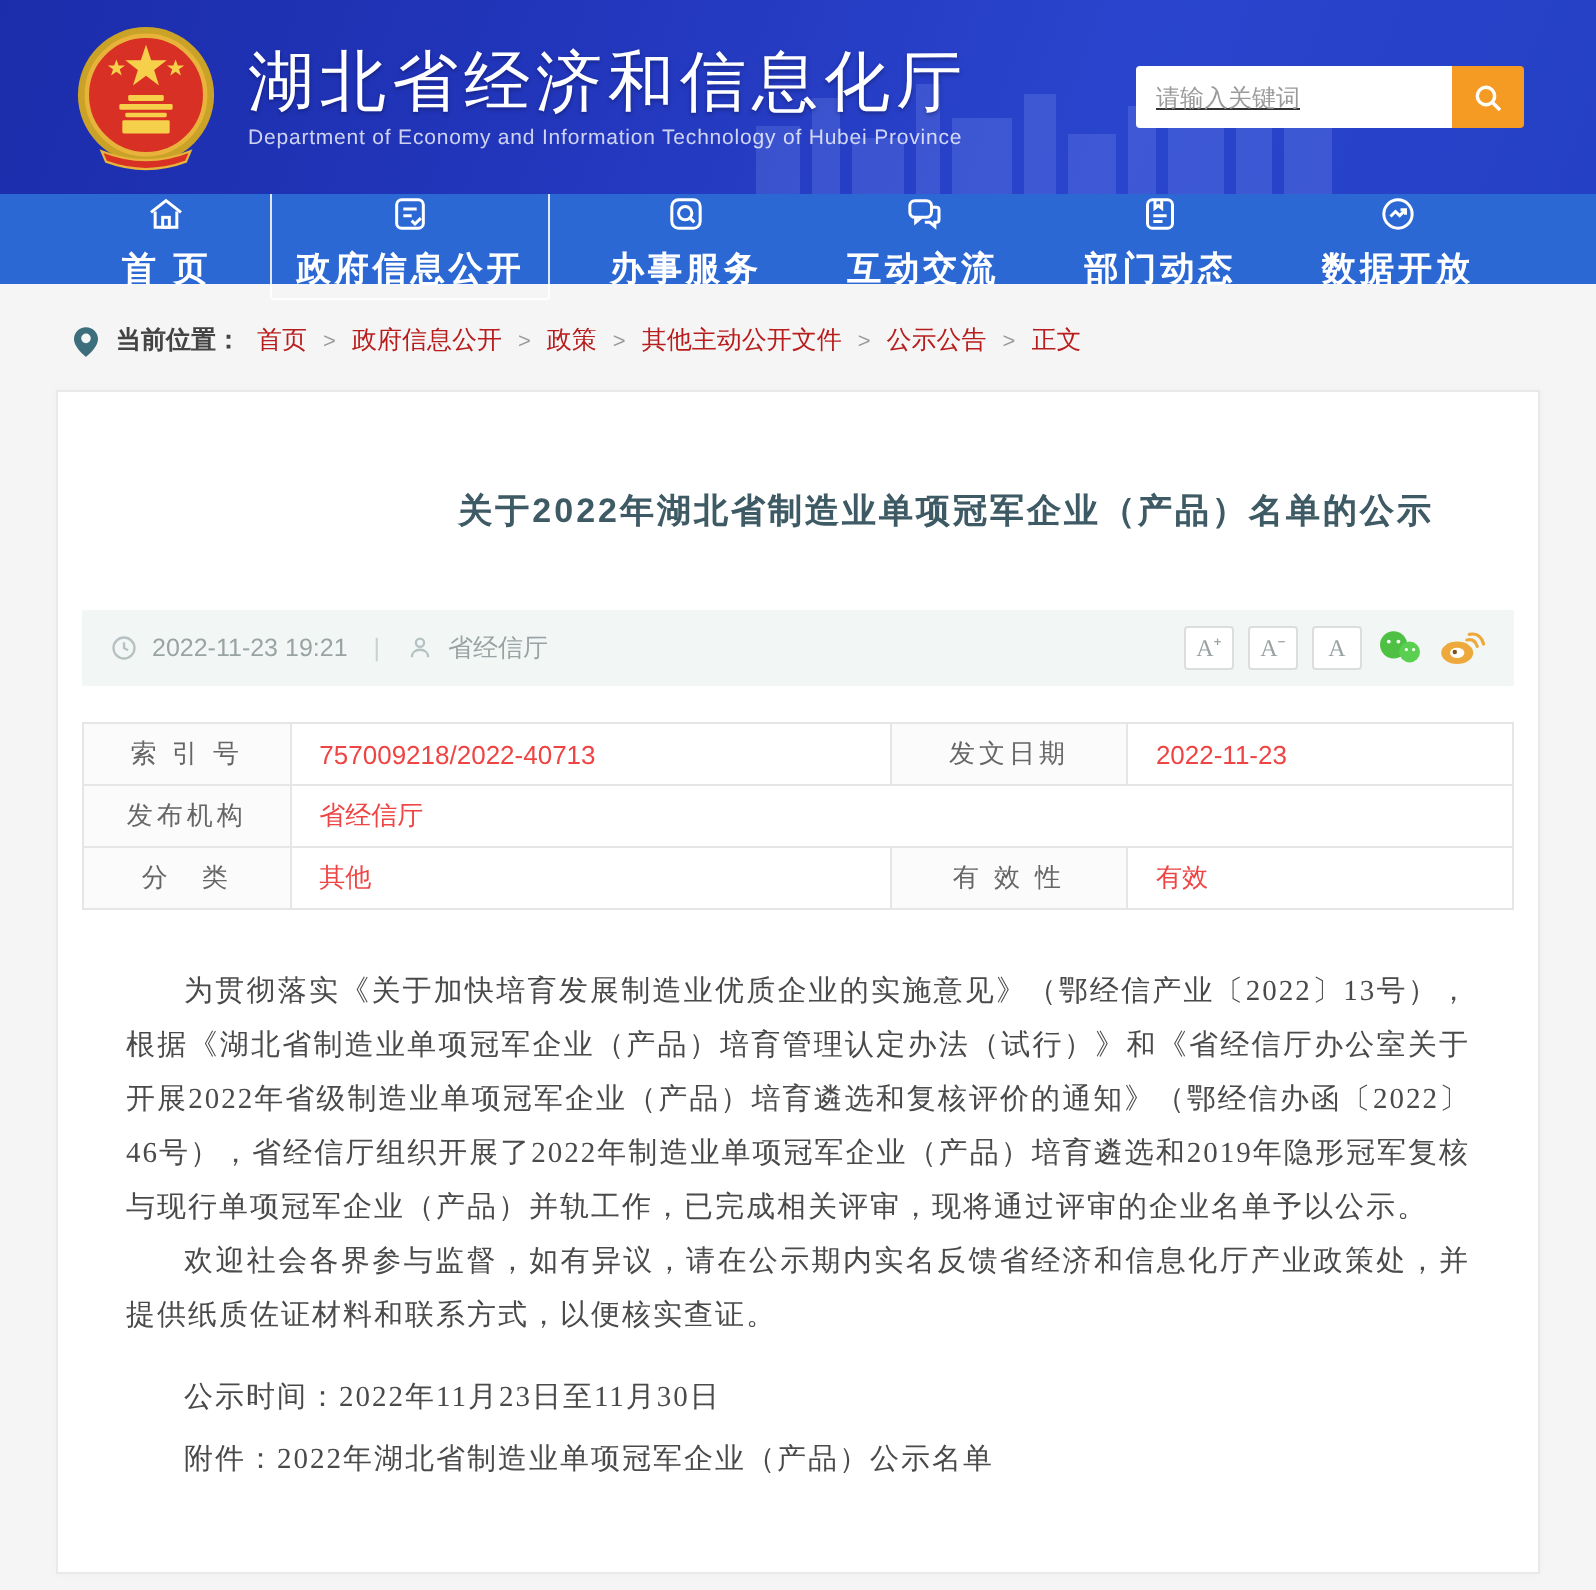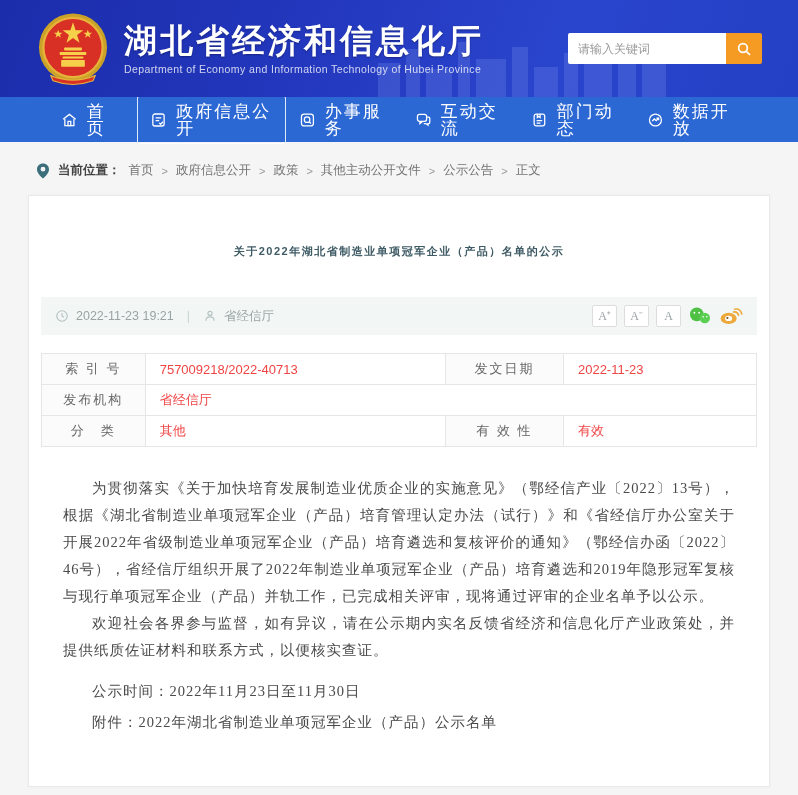--- a/index.html
+++ b/index.html
@@ -14,65 +14,66 @@
     position:relative; height:97px;
     background:linear-gradient(110deg,#1b2daa 0%,#2236bc 35%,#2a45cd 70%,#2440c4 100%);
     overflow:hidden;
   }
   .skyline { position:absolute; bottom:0; right:0; width:420px; height:60px; opacity:.18; display:flex; align-items:flex-end; gap:6px; }
   .skyline i { display:block; background:#9fb6ff; }
   .header-inner { position:relative; display:flex; align-items:center; height:100%; padding:0 36px; }
   .emblem { width:74px; height:78px; flex:0 0 auto; margin-right:14px; }
   .brand-block { flex:1; }
   .site-title {
-    color:#fff; font-size:33px; font-weight:bold; letter-spacing:3px;
+    color:#fff; font-size:33px; font-weight:normal; letter-spacing:3px;
     text-shadow:0 1px 2px rgba(0,0,30,.35); line-height:1.15;
   }
   .site-subtitle { color:rgba(255,255,255,.78); font-size:10.5px; letter-spacing:.4px; margin-top:4px; }
-  .search-wrap { display:flex; align-items:flex-start; margin-left:6px; }
+  .search-wrap { display:flex; align-items:flex-start; margin-left:6px;text-decoration:underline; }
   .search-input {
     width:158px; height:31px; border:none; outline:none; padding:0 10px;
     font-size:12px; color:#666; background:#fff; border-radius:2px 0 0 2px;
     font-family:"Liberation Sans",sans-serif;
   }
   .search-input::placeholder { color:#9a9a9a; }
   .search-btn {
     width:36px; height:31px; border:none; background:#f59a23; cursor:pointer;
     display:flex; align-items:center; justify-content:center; border-radius:0 2px 2px 0;
   }
 
   
   .main-nav {
     height:45px; background:#2c68d4; display:flex; align-items:center;
     padding:0 48px; justify-content:space-between;
   }
   .nav-item {
     display:flex; align-items:center; gap:9px; color:#fff; text-decoration:none;
-    font-size:17px; font-weight:normal; letter-spacing:2px; padding:6px 12px; line-height:1;
+    font-size:17px; font-weight:bold; letter-spacing:2px; padding:6px 12px; line-height:1;
     border:1px solid transparent;
+    flex-direction:column;
   }
   .nav-item.active { border:1px solid rgba(255,255,255,.85); border-radius:2px; }
   .nav-item svg { display:block; }
 
   
   .breadcrumb {
     display:flex; align-items:center; gap:8px; padding:20px 36px 12px 36px;
     font-size:12.5px; color:#555;
   }
-  .breadcrumb .crumb { color:#737373; text-decoration:none; }
+  .breadcrumb .crumb { color:#b91c1c; text-decoration:none; }
   .breadcrumb .sep { color:#999; font-size:11px; }
 
   
   .card {
     width:742px; margin:4px auto 0 28px; background:#fff;
     border:1px solid #e9e9e9; box-shadow:0 0 4px rgba(0,0,0,.03);
     min-height:592px; padding:0 12px 20px 12px;
   }
   .article-title {
-    text-align:center; font-size:11px; font-weight:bold; color:#3e5a64;
+    text-align:right; font-size:17px; font-weight:bold; color:#3e5a64;
     letter-spacing:1.5px; padding:48px 40px 38px 40px;
   }
   .meta-bar {
     height:38px; background:#f2f7f6; display:flex; align-items:center;
     padding:0 14px; color:#9aa3a3; font-size:12.5px;
   }
   .meta-left { display:flex; align-items:center; gap:7px; flex:1;text-align:right; }
   .meta-divider { color:#c9d2d2; margin:0 6px; }
   .meta-right { display:flex; align-items:center; gap:7px; }
   .font-btn {

